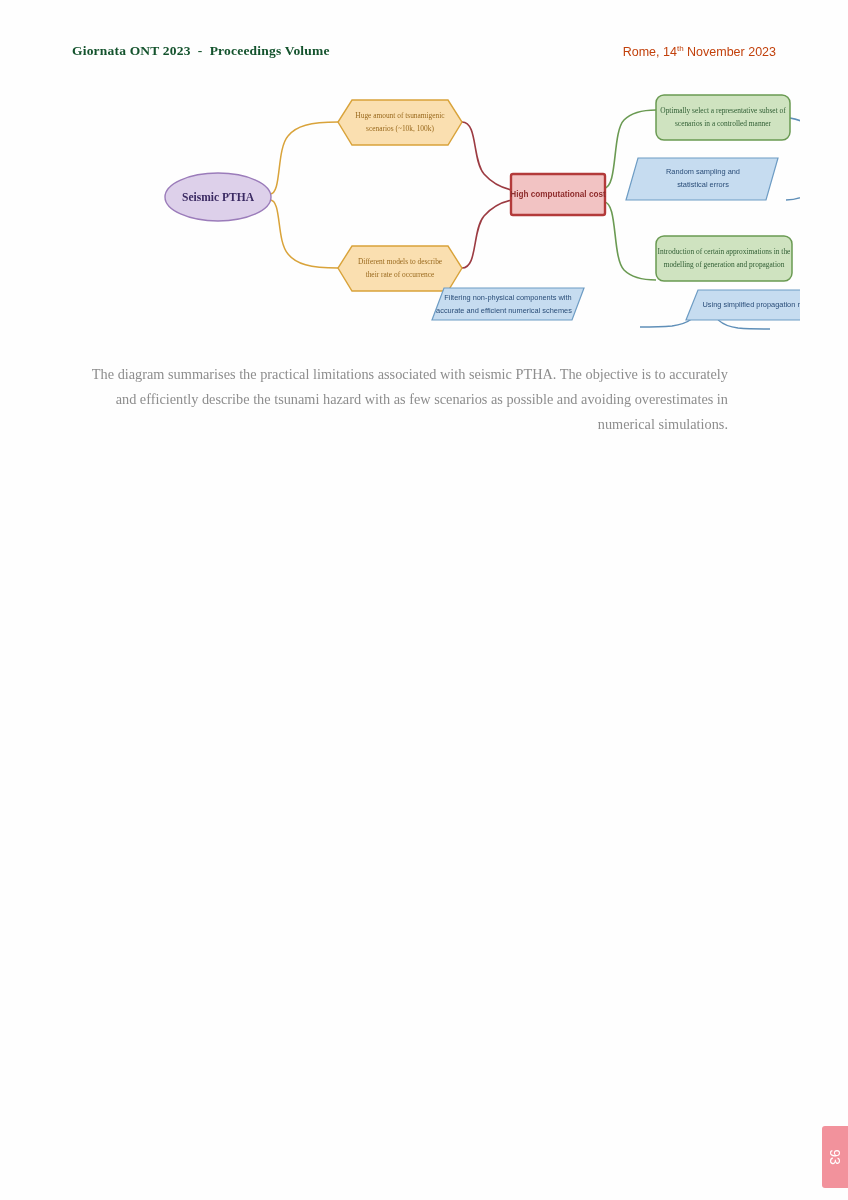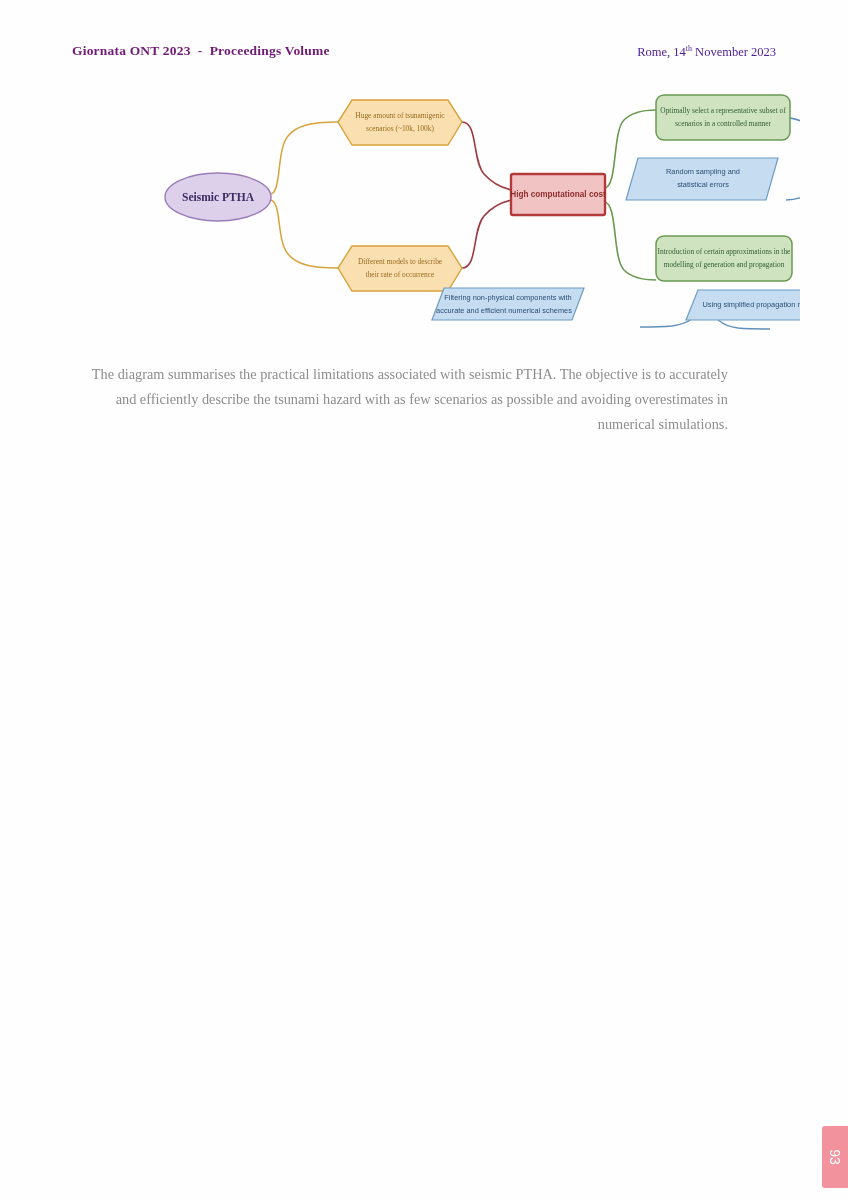--- a/index.html
+++ b/index.html
@@ -29,31 +29,31 @@
     right: 72px;
     height: 20px;
   }
   .header-left {
     position: absolute;
     left: 0;
     top: 0;
     font-family: "Liberation Serif", serif;
     font-size: 13.5px;
     font-weight: bold;
-    color: #701a75;
+    color: #14532d;
     letter-spacing: 0.2px;
     white-space: pre;
   }
   .header-right {
     position: absolute;
     right: 0;
     top: 1px;
-    font-family: Liberation Serif, serif;
+    font-family: Liberation Sans, sans-serif;
     font-size: 12.5px;
-    color: #4c1d95;
+    color: #c2410c;
     white-space: nowrap;
   }
   .header-right sup {
     font-size: 8px;
     vertical-align: super;
   }
 
   
   .figure {
     position: absolute;

